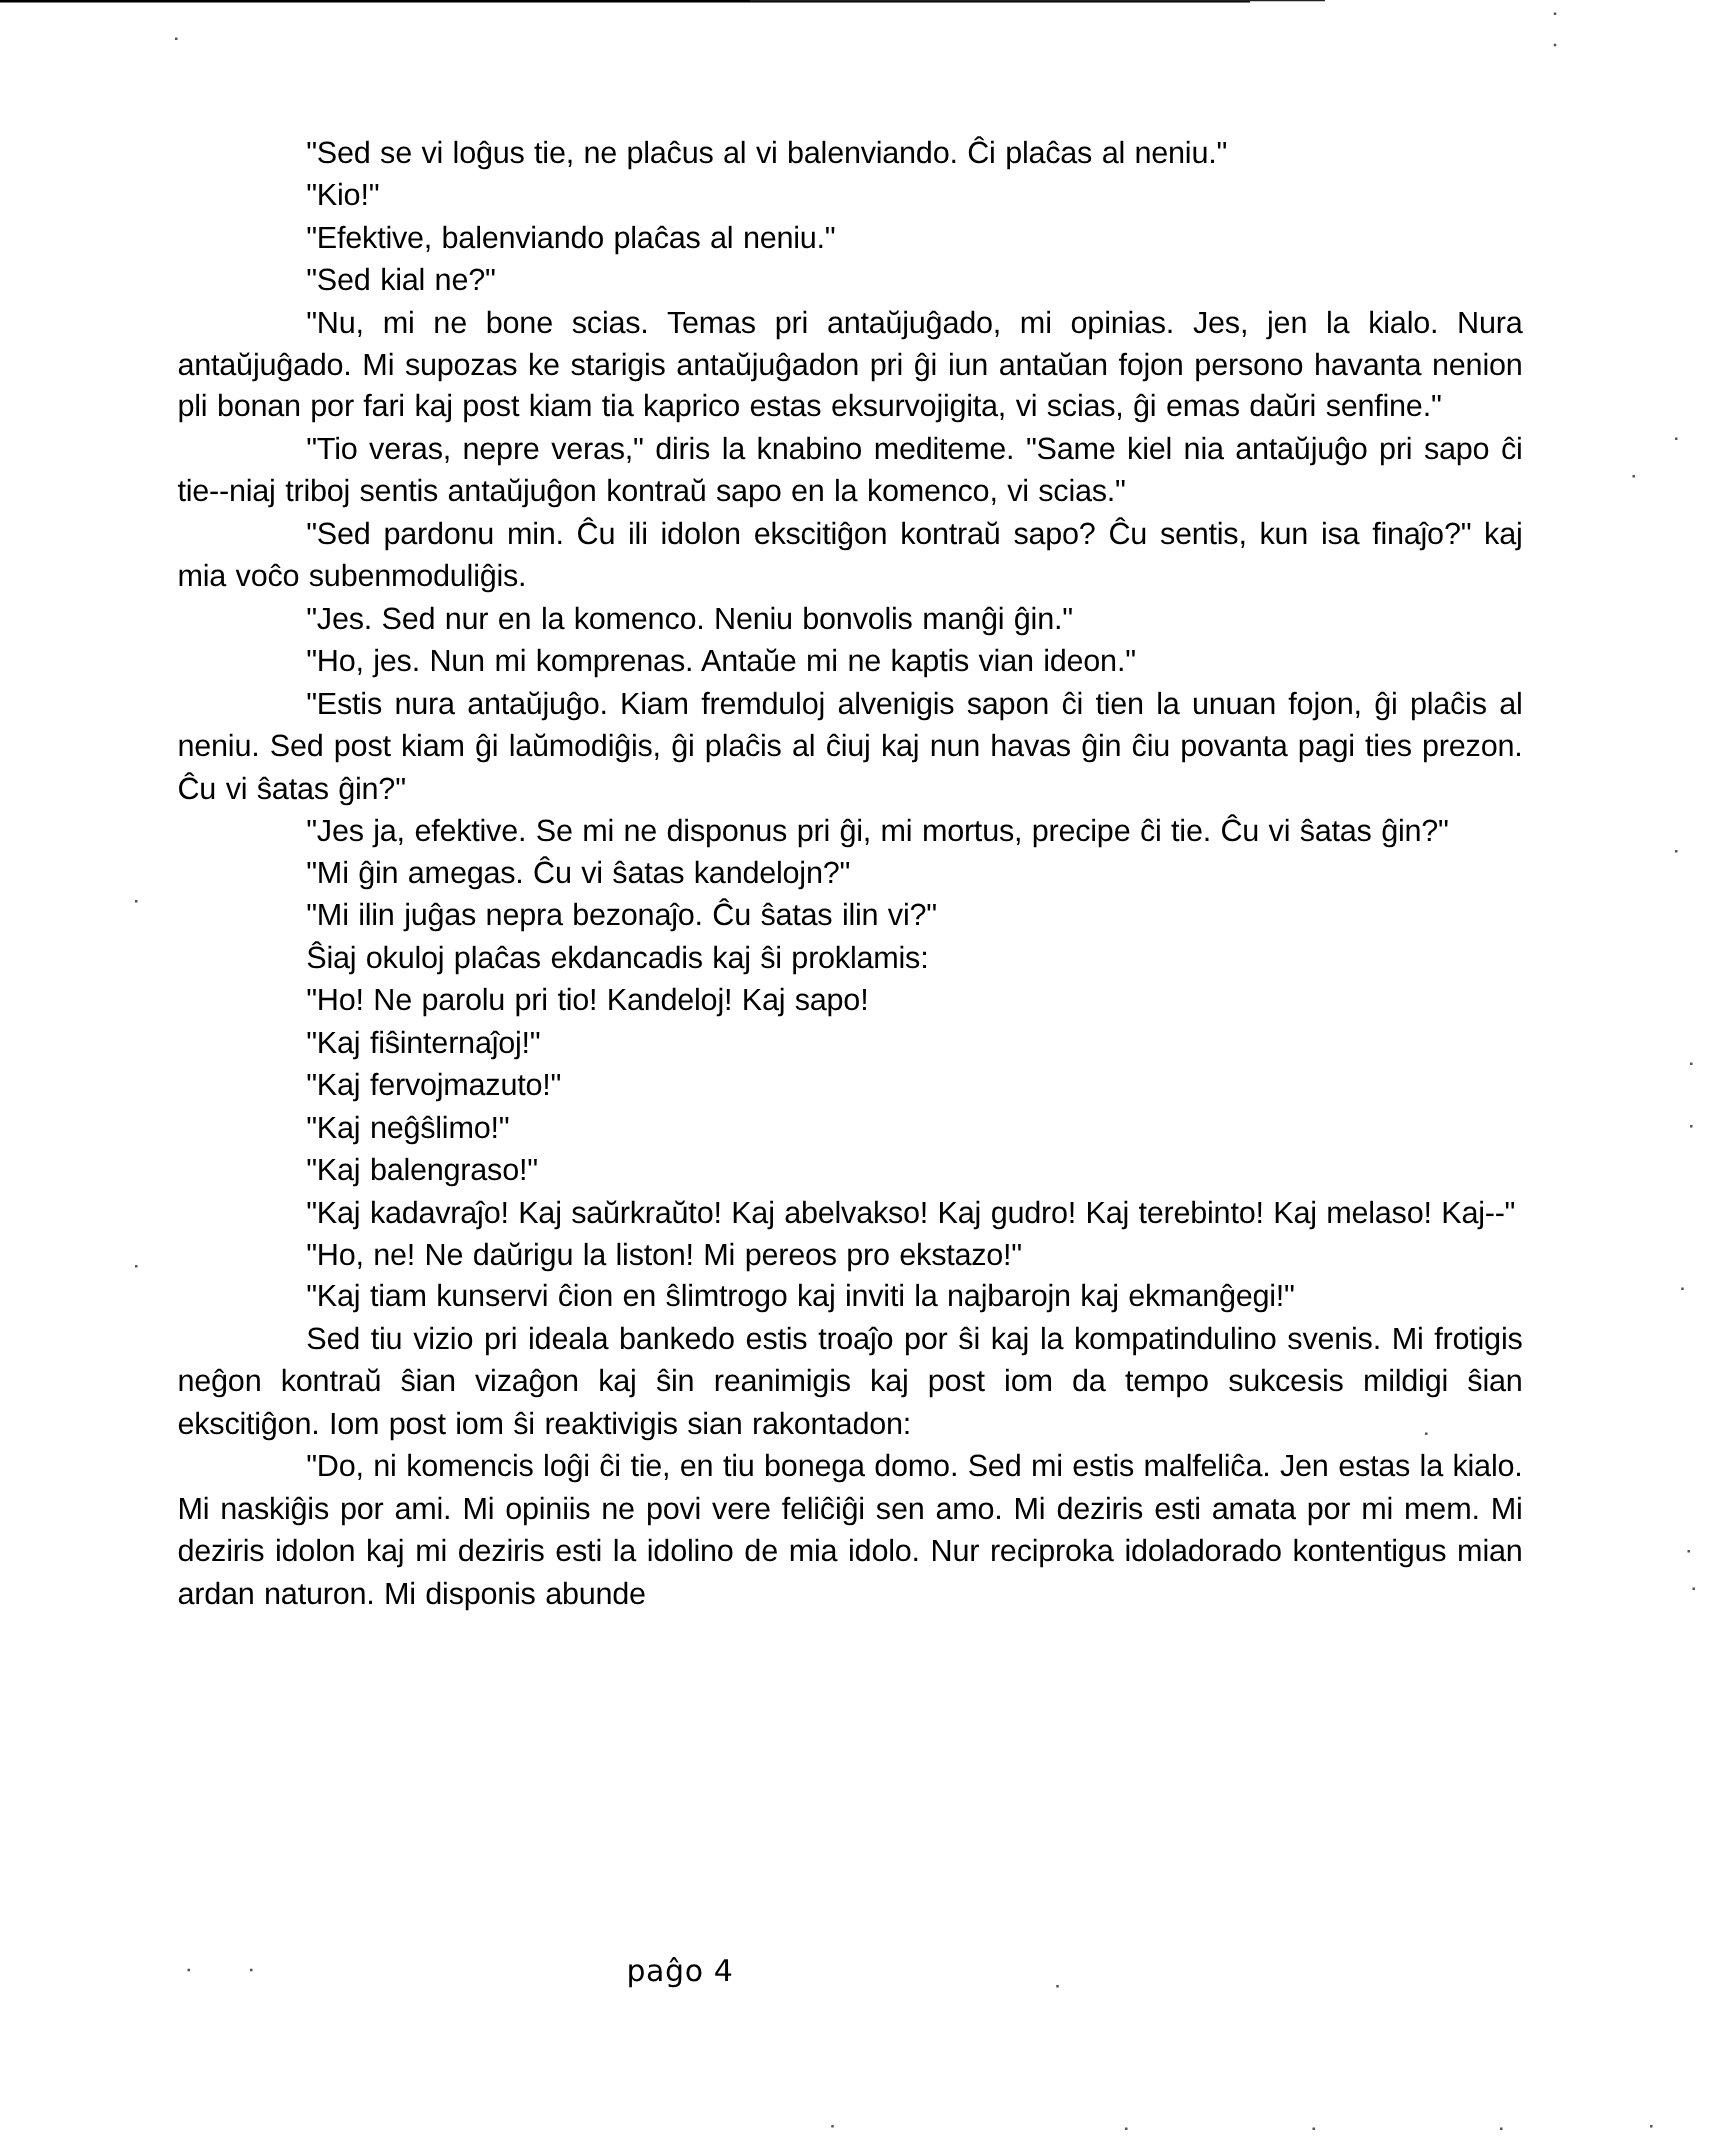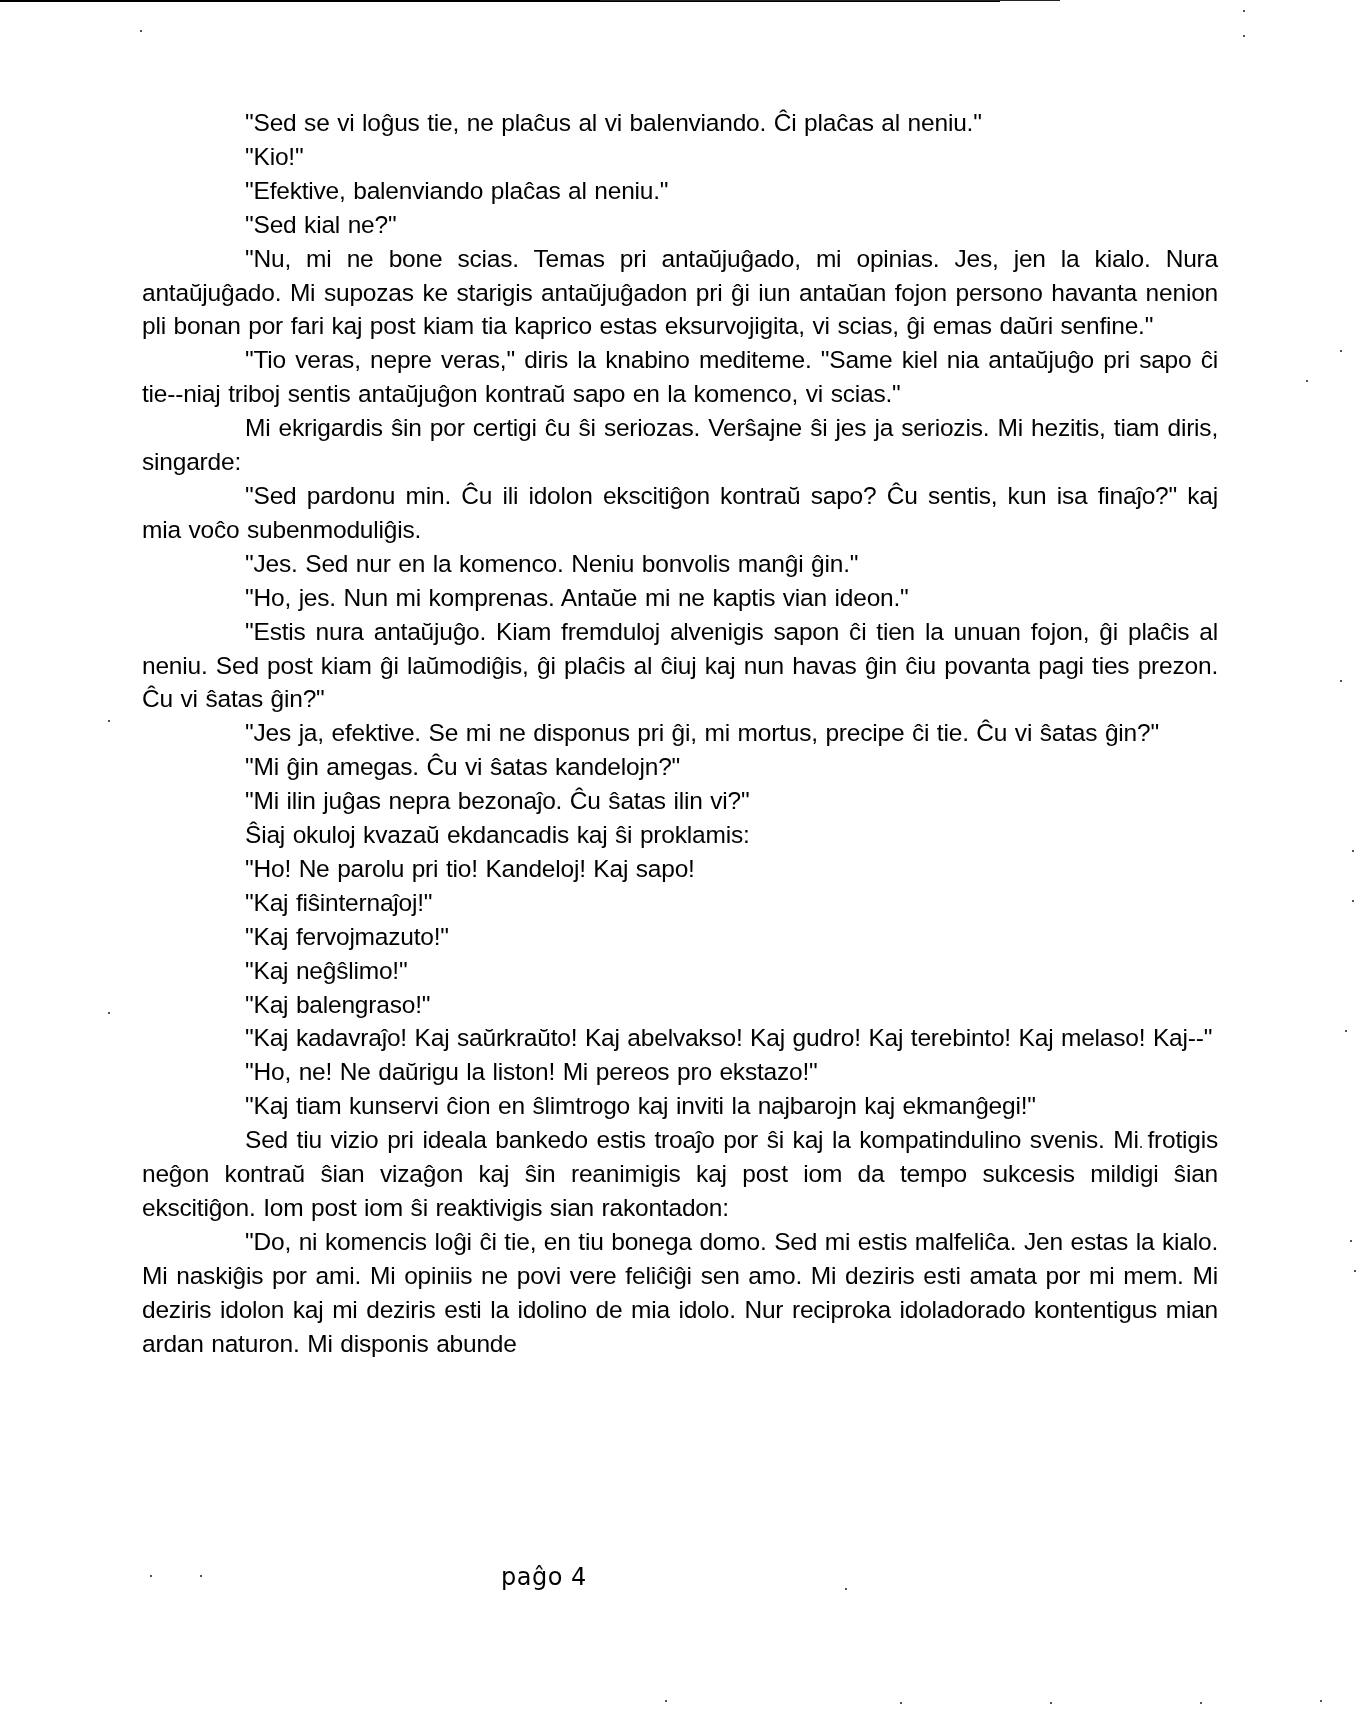--- a/index.html
+++ b/index.html
@@ -75,29 +75,28 @@
 <div class="top-rule"></div>
 <div class="top-rule-2"></div>
 
 <div class="page" id="doc-body">
     <p class="p indent"><span>"Sed se vi loĝus tie, ne plaĉus al vi balenviando. Ĉi plaĉas al neniu."</span></p>
     <p class="p indent"><span>"Kio!"</span></p>
     <p class="p indent"><span>"Efektive, balenviando plaĉas al neniu."</span></p>
     <p class="p indent"><span>"Sed </span><span class="em">kial</span><span> ne?"</span></p>
     <p class="p indent"><span>"Nu, mi ne bone scias. Temas pri antaŭjuĝado, mi opinias. Jes, jen la kialo. Nura antaŭjuĝado. Mi supozas ke starigis antaŭjuĝadon pri ĝi iun antaŭan fojon persono havanta nenion pli bonan por fari kaj post kiam tia kaprico estas eksurvojigita, vi scias, ĝi emas daŭri senfine."</span></p>
     <p class="p indent"><span>"Tio veras, </span><span class="em">nepre</span><span> veras," diris la knabino mediteme. "Same kiel nia antaŭjuĝo pri sapo ĉi tie--niaj triboj sentis antaŭjuĝon kontraŭ sapo en la komenco, vi scias."</span></p>
-    <p class="p indent"><span>Mi ekrigardis ŝin por certigi ĉu ŝi seriozas. Verŝajne ŝi jes ja seriozis. Mi hezitis, tiam diris, singarde:</span></p>
     <p class="p indent"><span>"Sed pardonu min. Ĉu ili </span><span class="em">idolon</span><span> ekscitiĝon kontraŭ sapo? Ĉu </span><span class="em">sentis,</span><span> kun isa finaĵo?" kaj mia voĉo subenmoduliĝis.</span></p>
     <p class="p indent"><span>"Jes. Sed nur en la komenco. Neniu bonvolis manĝi ĝin."</span></p>
     <p class="p indent"><span>"Ho, jes. Nun mi komprenas. Antaŭe mi ne kaptis vian ideon."</span></p>
     <p class="p indent"><span>"Estis nura antaŭjuĝo. Kiam fremduloj alvenigis sapon ĉi tien la unuan fojon, ĝi plaĉis al neniu. Sed post kiam ĝi laŭmodiĝis, ĝi plaĉis al ĉiuj kaj nun havas ĝin ĉiu povanta pagi ties prezon. Ĉu vi ŝatas ĝin?"</span></p>
     <p class="p indent"><span>"Jes ja, efektive. Se mi ne disponus pri ĝi, mi mortus, precipe ĉi tie. Ĉu vi ŝatas ĝin?"</span></p>
     <p class="p indent"><span>"Mi ĝin </span><span class="em">amegas.</span><span> Ĉu vi ŝatas kandelojn?"</span></p>
     <p class="p indent"><span>"Mi ilin juĝas nepra bezonaĵo. Ĉu ŝatas ilin vi?"</span></p>
-    <p class="p indent"><span>Ŝiaj okuloj kvazaŭ ekdancadis kaj ŝi proklamis:</span></p>
+    <p class="p indent"><span>Ŝiaj okuloj plaĉas ekdancadis kaj ŝi proklamis:</span></p>
     <p class="p indent"><span>"Ho! Ne parolu pri tio! Kandeloj! Kaj sapo!</span></p>
     <p class="p indent"><span>"Kaj fiŝinternaĵoj!"</span></p>
     <p class="p indent"><span>"Kaj fervojmazuto!"</span></p>
     <p class="p indent"><span>"Kaj neĝŝlimo!"</span></p>
     <p class="p indent"><span>"Kaj balengraso!"</span></p>
     <p class="p indent"><span>"Kaj kadavraĵo! Kaj saŭrkraŭto! Kaj abelvakso! Kaj gudro! Kaj terebinto! Kaj melaso! Kaj--"</span></p>
     <p class="p indent"><span>"Ho, ne! Ne daŭrigu la liston! Mi pereos pro ekstazo!"</span></p>
     <p class="p indent"><span>"Kaj tiam kunservi ĉion en ŝlimtrogo kaj inviti la najbarojn kaj ekmanĝegi!"</span></p>
     <p class="p indent"><span>Sed tiu vizio pri ideala bankedo estis troaĵo por ŝi kaj la kompatindulino svenis. Mi frotigis neĝon kontraŭ ŝian vizaĝon kaj ŝin reanimigis kaj post iom da tempo sukcesis mildigi ŝian ekscitiĝon. Iom post iom ŝi reaktivigis sian rakontadon:</span></p>
     <p class="p indent"><span>"Do, ni komencis loĝi ĉi tie, en tiu bonega domo. Sed mi estis malfeliĉa. Jen estas la kialo. Mi naskiĝis por ami. Mi opiniis ne povi vere feliĉiĝi sen amo. Mi deziris esti amata por mi mem. Mi deziris idolon kaj mi deziris esti la idolino de mia idolo. Nur reciproka idoladorado kontentigus mian ardan naturon. Mi disponis abunde</span></p>

